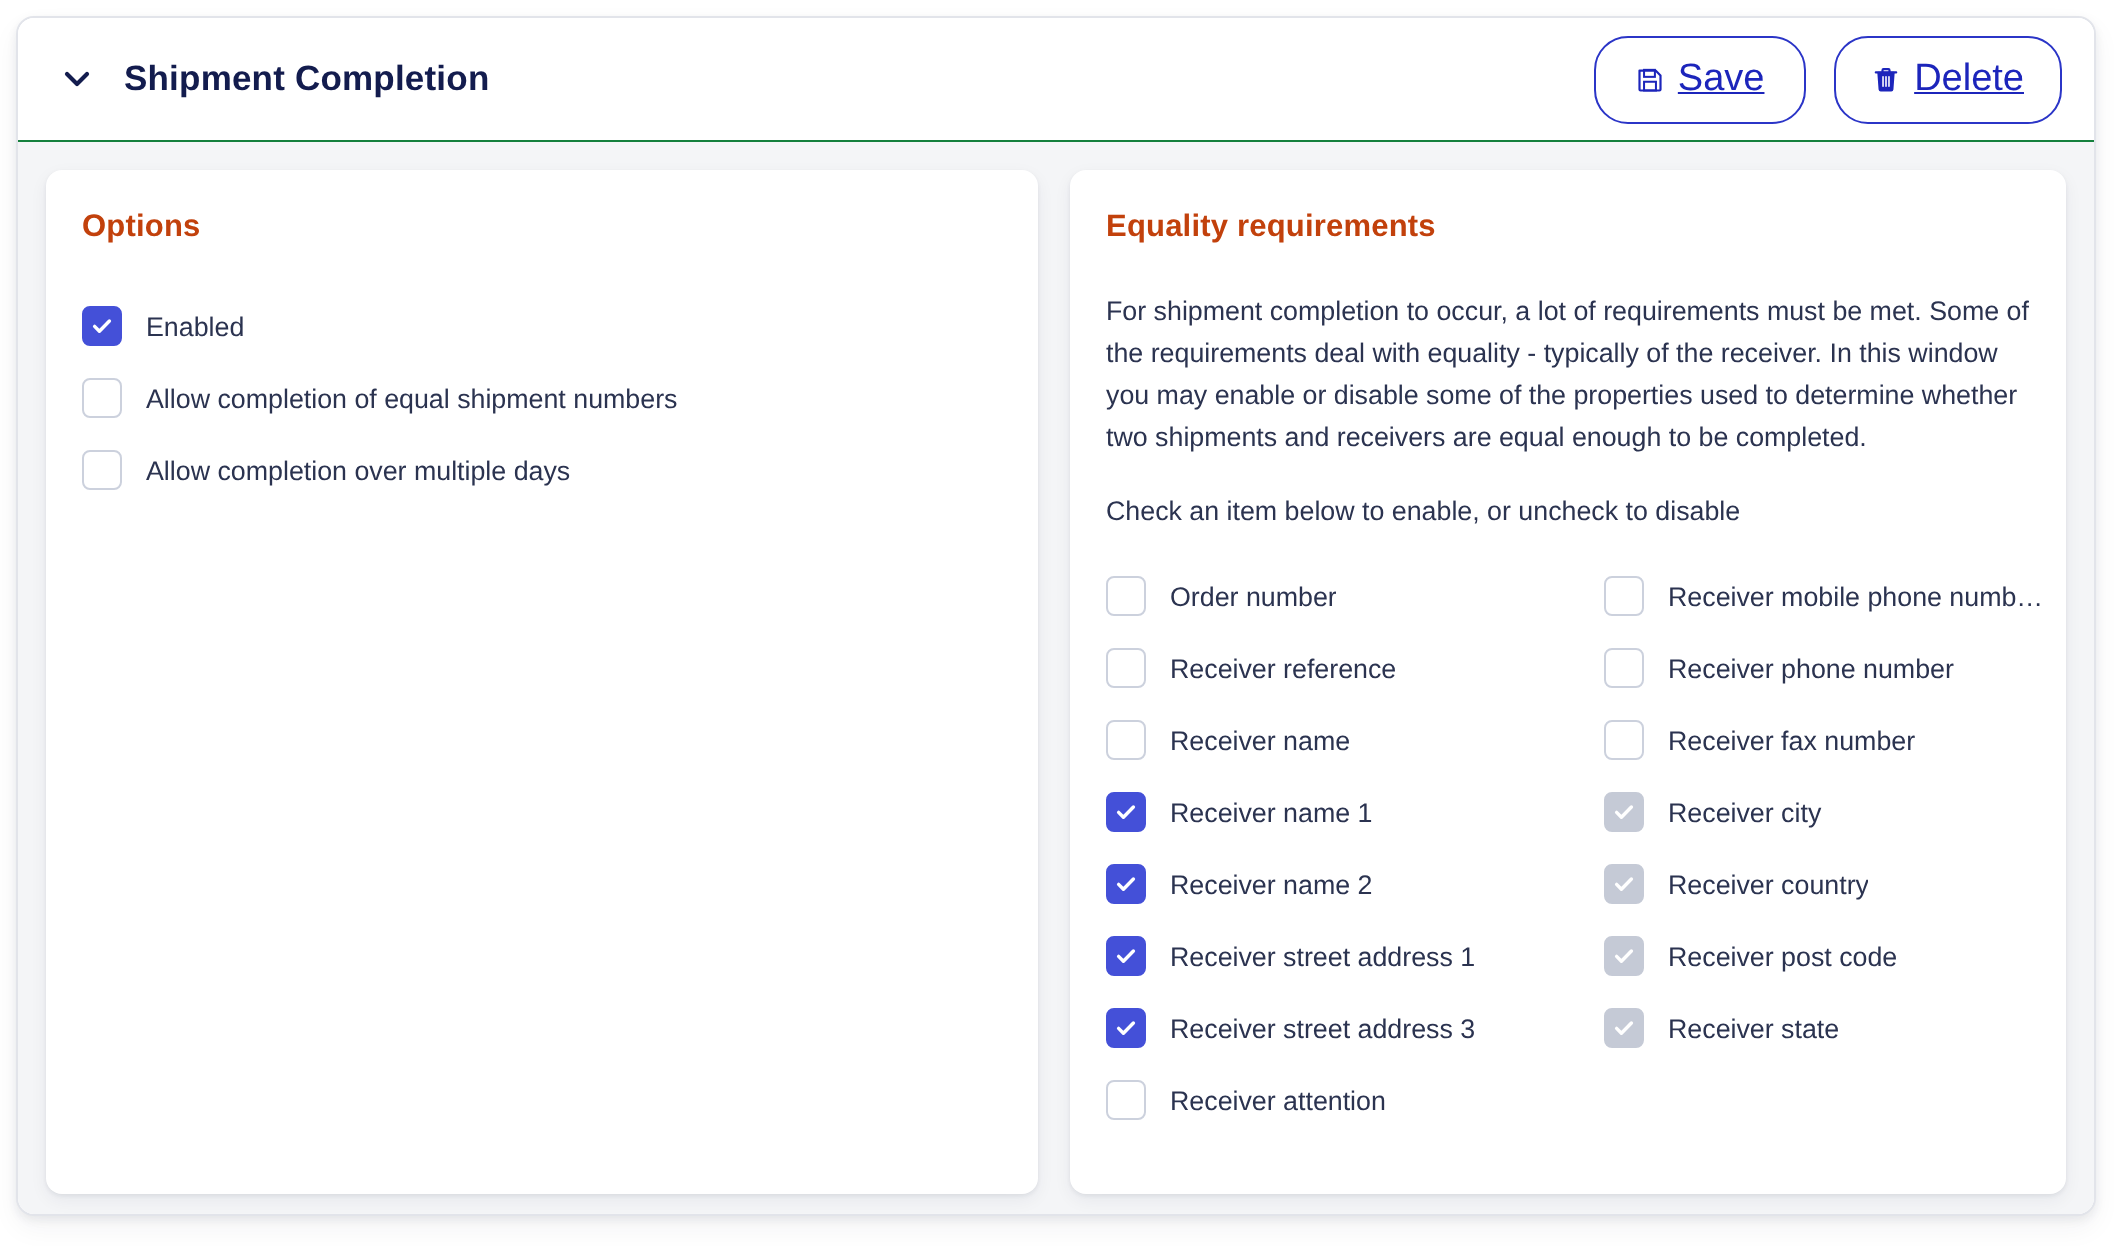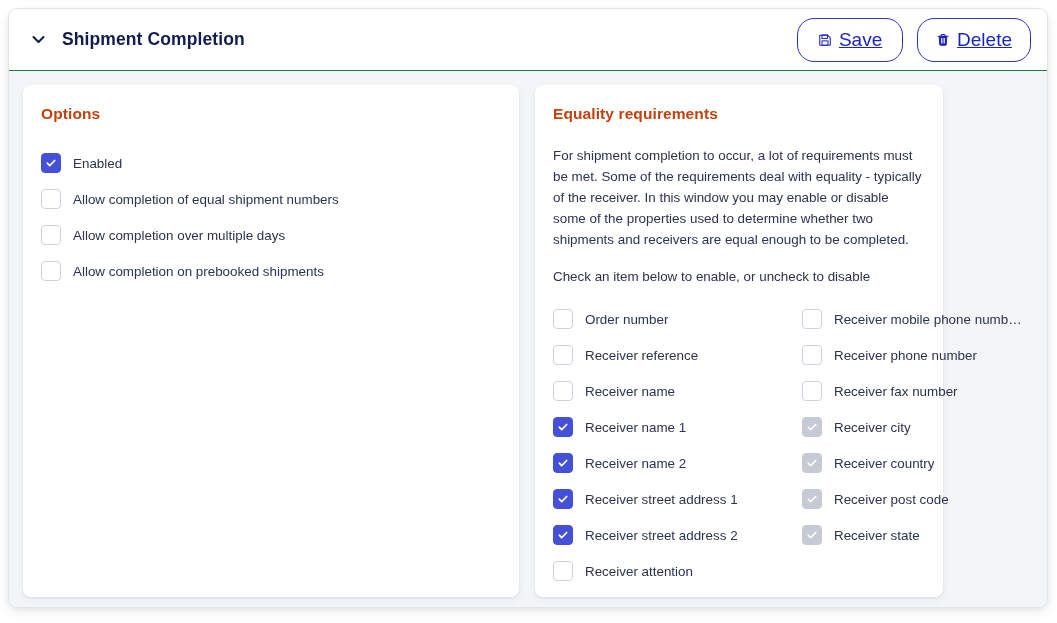--- a/index.html
+++ b/index.html
@@ -97,21 +97,21 @@
     align-items: flex-start;
   }
 
   .card {
     background: #ffffff;
     border-radius: 8px;
     box-shadow: 0 1px 2px rgba(25,30,60,0.07), 0 3px 9px rgba(25,30,60,0.06);
     padding: 20px 18px 18px 18px;
   }
   .card.left  { width: 496px; height: 512px; }
-  .card.right { width: 408px; height: 512px; }
+  .card.right { width: 498px; height: 512px; }
 
   .card-title {
     font-size: 15.5px;
     font-weight: 700;
     color: #c2410c;
     margin-bottom: 22px;
     letter-spacing: 0.1px;
   }
 
   .card-text {
@@ -231,24 +231,20 @@
             <span class="label">Enabled</span>
           </div>
           <div class="check-row">
             <span class="cbox"></span>
             <span class="label">Allow completion of equal shipment numbers</span>
           </div>
           <div class="check-row">
             <span class="cbox"></span>
             <span class="label">Allow completion over multiple days</span>
           </div>
-          <div class="check-row">
-            <span class="cbox"></span>
-            <span class="label">Allow completion on prebooked shipments</span>
-          </div>
         </div>
     </div>
 
     <div class="card right">
       <div class="card-title">Equality requirements</div>
       <div class="card-text">For shipment completion to occur, a lot of requirements must be met. Some of the requirements deal with equality - typically of the receiver. In this window you may enable or disable some of the properties used to determine whether two shipments and receivers are equal enough to be completed.</div>
       <div class="card-text hint">Check an item below to enable, or uncheck to disable</div>
 
       <div class="eq-grid">
         <div class="eq-col-left">
@@ -287,21 +283,21 @@
                 </svg>
               </span>
               <span class="label">Receiver street address 1</span>
             </div>
             <div class="check-row">
               <span class="cbox checked">
                 <svg width="12" height="12" viewBox="0 0 12 12" fill="none">
                   <path d="M2.3 6.2 L4.7 8.6 L9.7 3.5" stroke="#ffffff" stroke-width="1.7" stroke-linecap="round" stroke-linejoin="round"></path>
                 </svg>
               </span>
-              <span class="label">Receiver street address 2</span>
+              <span class="label">Receiver street address 3</span>
             </div>
             <div class="check-row">
               <span class="cbox"></span>
               <span class="label">Receiver attention</span>
             </div>
           </div>
         <div class="eq-col-right">
             <div class="check-row">
               <span class="cbox"></span>
               <span class="label">Receiver mobile phone numb…</span>

